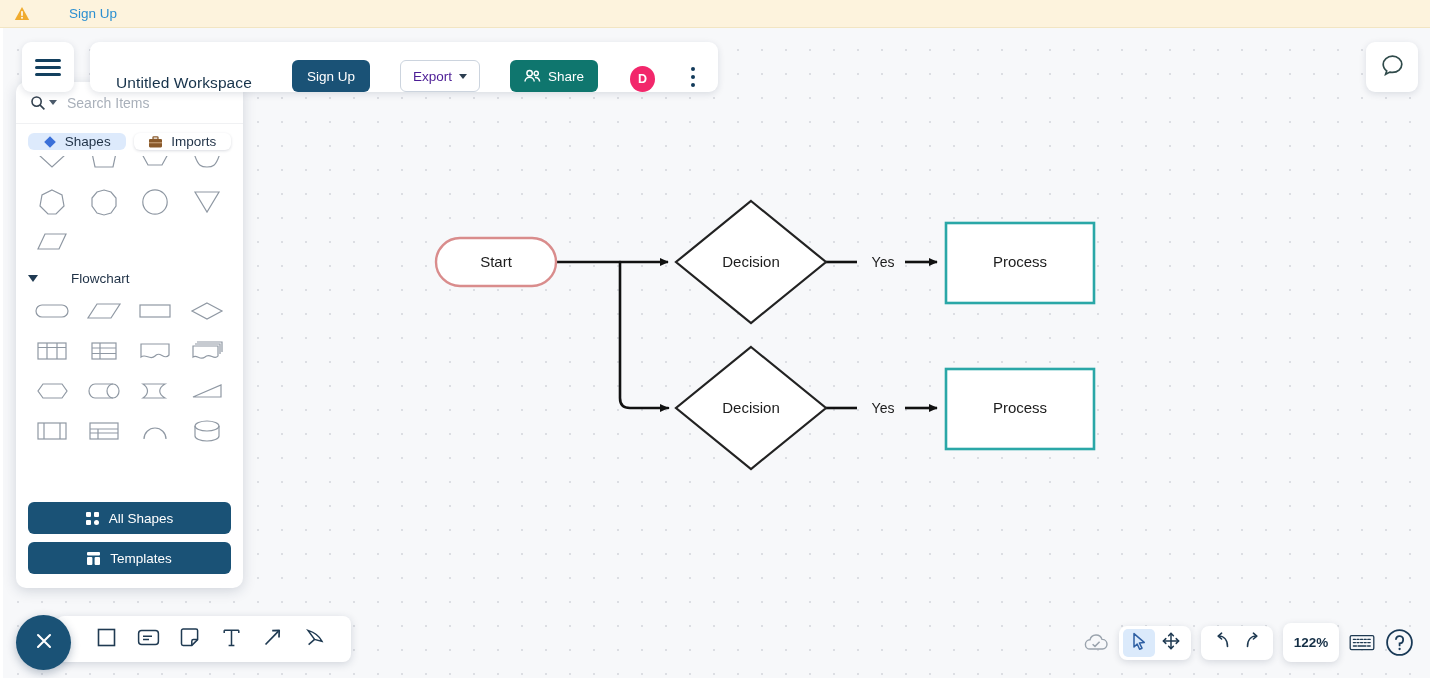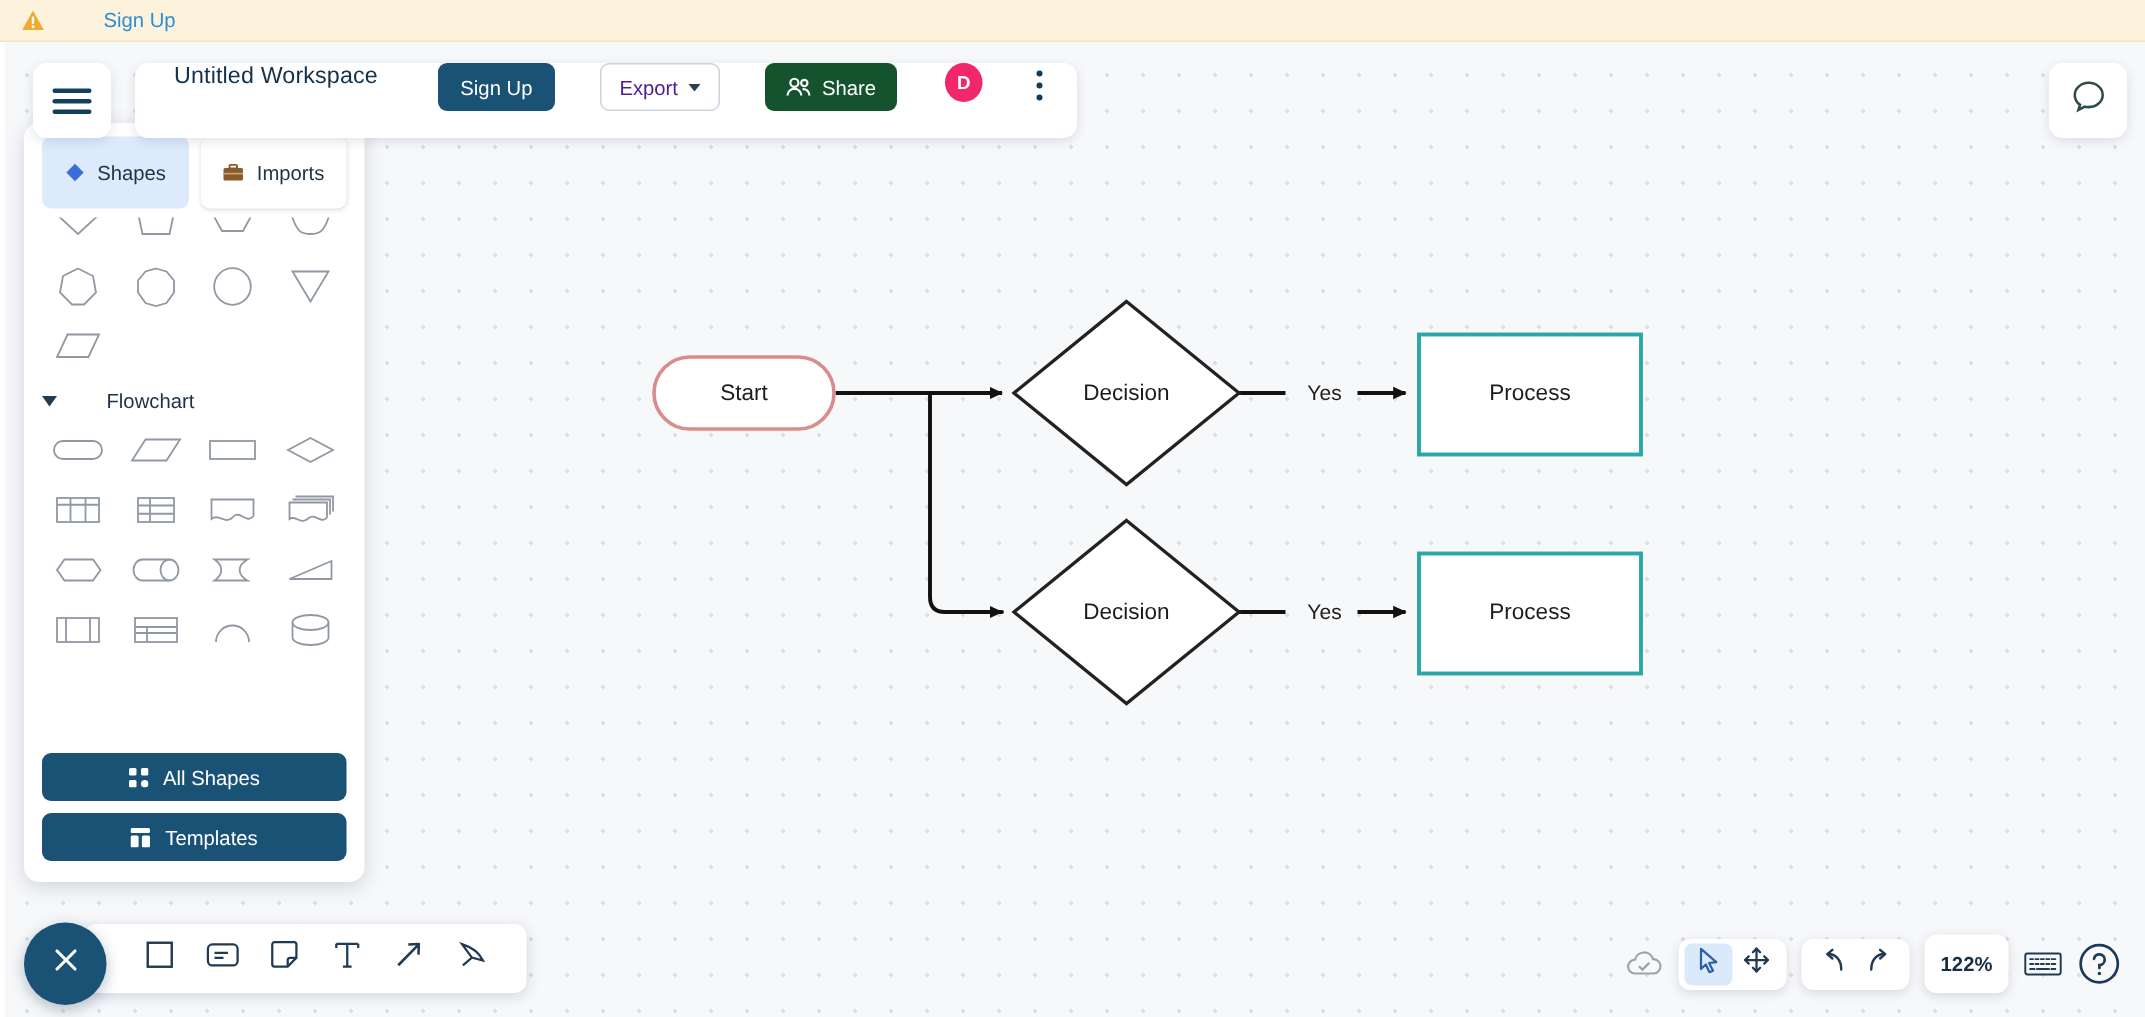--- a/index.html
+++ b/index.html
@@ -58,21 +58,21 @@
     display: block; height: 3px; background: #13405f;
     border-radius: 2px; margin: 4px 0;
   }
 
   
   #header {
     position: absolute; top: 42px; left: 90px;
     width: 628px; height: 50px;
     background: #fff; border-radius: 9px;
     box-shadow: 0 2px 7px rgba(25,40,70,.13);
-    display: flex; align-items: flex-start;
+    display: flex; align-items: flex-end;
     padding: 0 14px;
     z-index: 25;
     gap: 20px;
   }
   #wsp-title {
     font-size: 15.5px; color: #16324a;
     flex: 0 0 auto; margin-left: 12px; letter-spacing: .1px;
   }
   #header .spacer { flex: 1 1 auto; }
   .btn {
@@ -89,21 +89,21 @@
     background: #fff; color: #4c1d95;
     border: 1px solid #ccd4de; padding: 0 12px;
     margin-left: 10px;
   }
   .btn-outline .caret {
     margin-left: 7px; width: 0; height: 0;
     border-left: 4.5px solid transparent;
     border-right: 4.5px solid transparent;
     border-top: 5px solid #2c3e50;
   }
-  .btn-share { background: #14532d; color: #fff; padding: 0 14px; margin-left: 10px; }
+  .btn-share { background: #0f766e; color: #fff; padding: 0 14px; margin-left: 10px; }
   .btn-share .ppl { margin-right: 7px; display: flex; align-items: center; }
   #avatar {
     width: 26px; height: 26px; border-radius: 50%;
     background: #f2276b; color: #fff;
     display: flex; align-items: center; justify-content: center;
     font-size: 12.5px; margin-left: 12px; cursor: pointer;
     font-weight: bold;
   }
   #kebab {
     width: 22px; height: 30px; margin-left: 8px; cursor: pointer;
@@ -143,21 +143,21 @@
   }
   #search-input {
     border: none; outline: none; flex: 1;
     font-size: 14px; font-family: "Liberation Sans", sans-serif;
     color: #2c3e50; background: transparent;
   }
   #search-input::placeholder { color: #a9b0ba; }
 
   #tabs { display: flex; gap: 8px; padding: 9px 12px 6px 12px; flex: 0 0 auto; }
   .tab {
-    flex: 1; height: 48px; border-radius: 6px;
+    flex: 1; height: 17px; border-radius: 6px;
     display: flex; align-items: center; justify-content: center;
     font-size: 13.5px; color: #1f3146; cursor: pointer;
     background: #fff;
   }
   .tab.active { background: #ddeafc; }
   .tab.inactive { box-shadow: 0 1px 3px rgba(25,40,70,.16); }
   .tab .tico { margin-right: 8px; display: flex; align-items: center; }
 
   #shape-scroll { flex: 1 1 auto; overflow: hidden; position: relative; }
   .shape-grid {
@@ -357,20 +357,30 @@
 <div id="chat-card">
   <span>
     <svg width="25" height="25" viewBox="0 0 25 25" fill="none" stroke="#2f4a4a" stroke-width="1.7">
       <path d="M12.5 3.2c5.1 0 9.3 3.6 9.3 8.1s-4.2 8.1-9.3 8.1a11 11 0 0 1-2.6-.3l-4.3 2.2 1.1-3.4c-2.1-1.5-3.5-3.8-3.5-6.6 0-4.5 4.2-8.1 9.3-8.1z"></path>
     </svg>
   </span>
 </div>
 
 <div id="shapes-panel">
 
+  <div id="search-row">
+    <span class="mag">
+      <svg width="16" height="16" viewBox="0 0 16 16" fill="none" stroke="#33414f" stroke-width="1.6">
+        <circle cx="6.6" cy="6.6" r="4.6"></circle>
+          <path d="M10.1 10.1 L14.4 14.4"></path>
+      </svg>
+    </span>
+    <span class="scaret"></span>
+    <input id="search-input" type="text" placeholder="Search Items" style="">
+  </div>
 
   <div id="tabs">
     <div class="tab active">
       <span class="tico">
         <svg width="14" height="14" viewBox="0 0 14 14">
             <polygon points="7,1.2 12.8,7 7,12.8 1.2,7" fill="#3a6fd8"></polygon>
           </svg>
       </span>
       <span>Shapes</span>
     </div>

